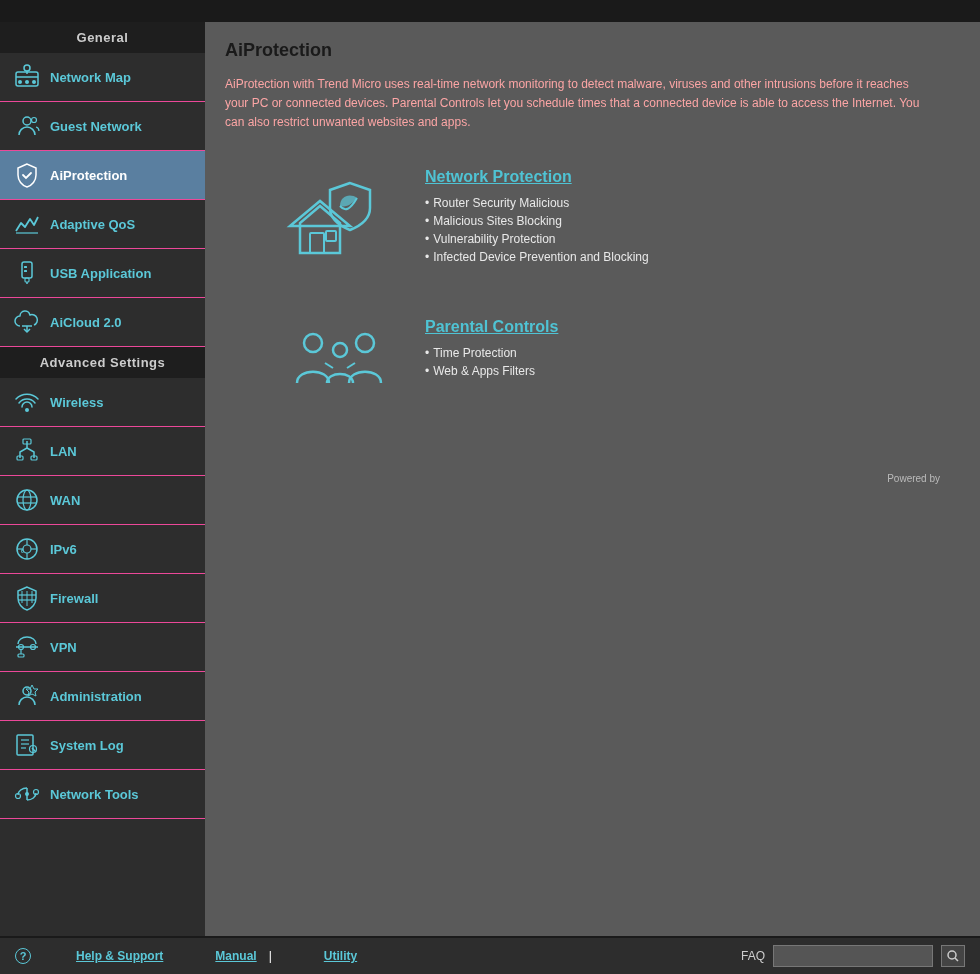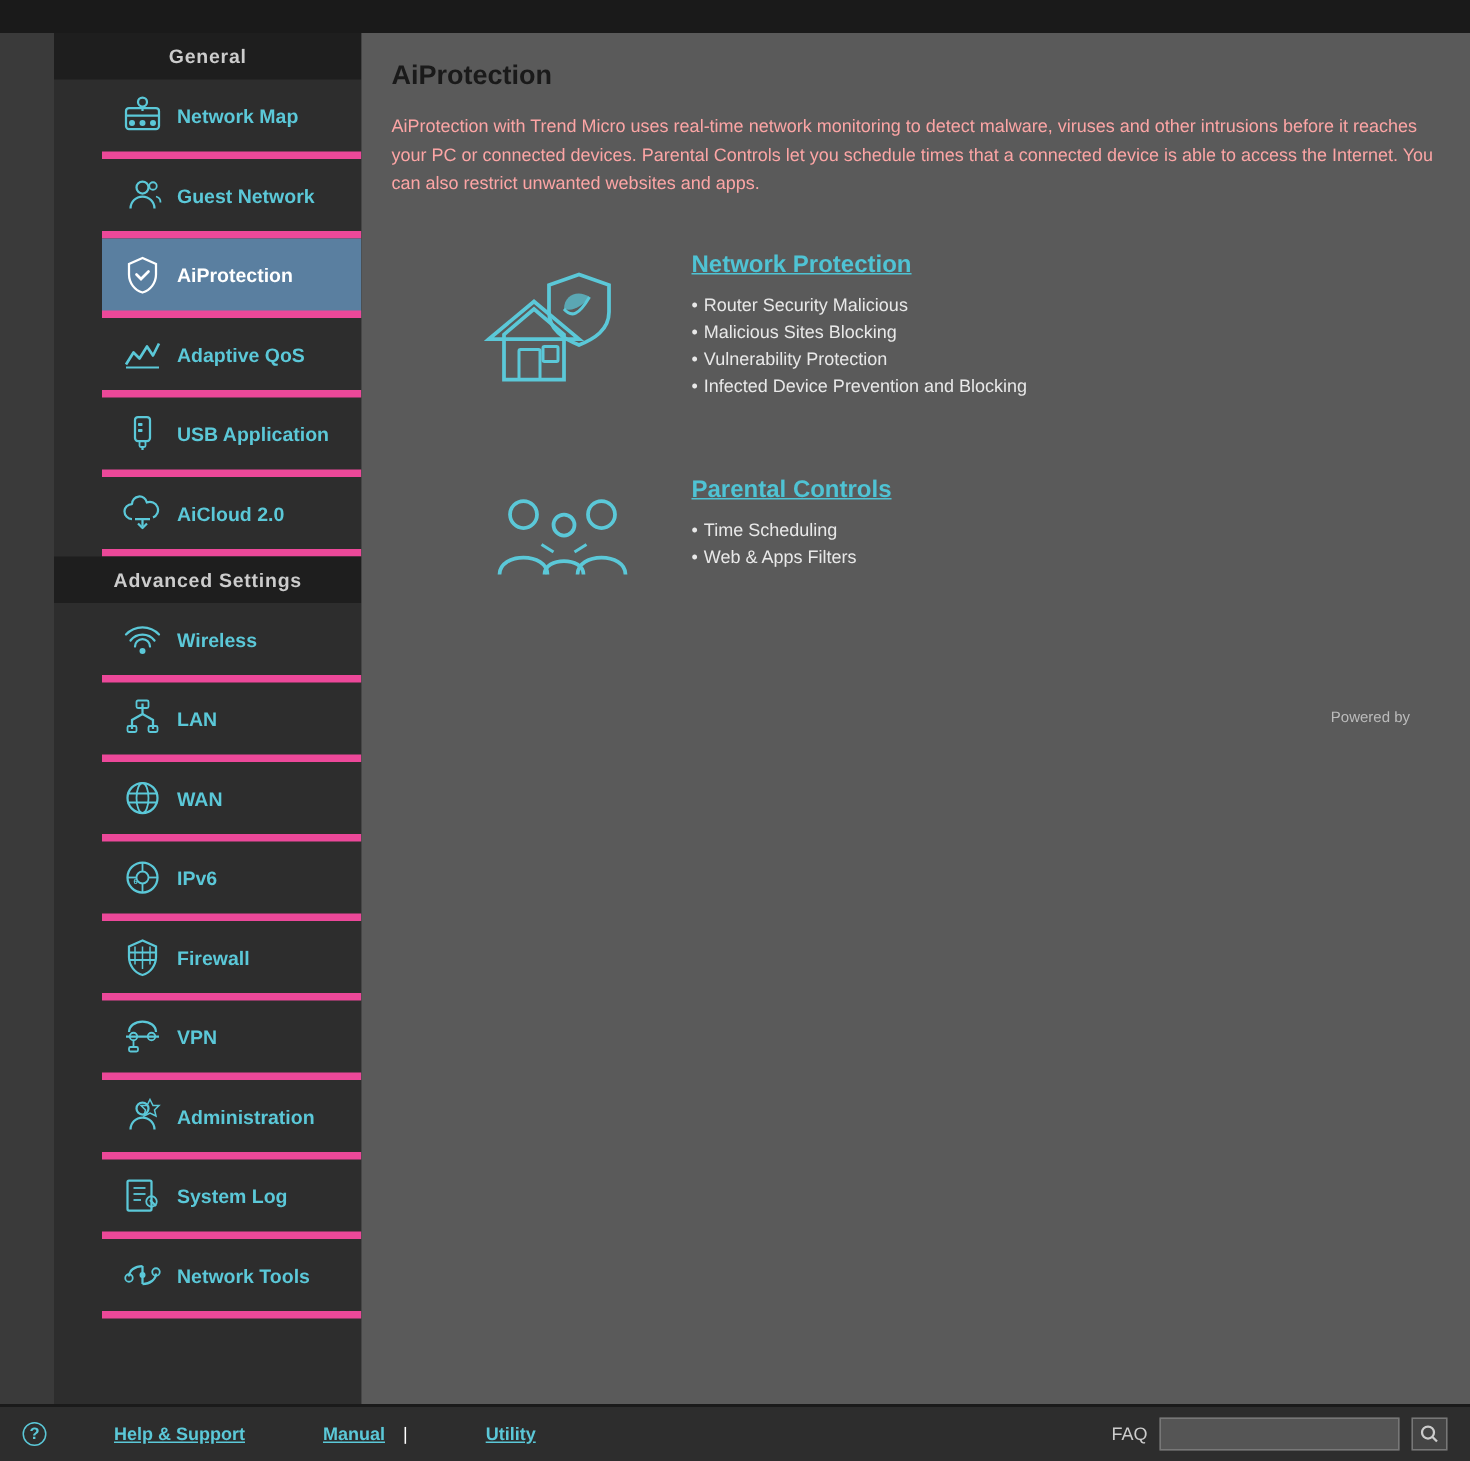--- a/index.html
+++ b/index.html
@@ -17,21 +17,20 @@
     .top-bar {
       width: 100%;
       height: 22px;
       background: #1a1a1a;
     }
 
     .main-container {
       display: flex;
       width: 100%;
       height: calc(974px - 22px - 38px);
-      padding-left: 36px;
     }
 
     
     .sidebar {
       width: 205px;
       min-width: 205px;
       background: #2d2d2d;
       height: 100%;
       overflow-y: auto;
       overflow-x: hidden;
@@ -45,26 +44,25 @@
       padding: 8px 10px;
       text-align: center;
       letter-spacing: 0.5px;
     }
 
     .sidebar-item {
       display: flex;
       align-items: center;
       padding: 10px 12px;
       cursor: pointer;
-      border-bottom: 5px solid #ec4899;
+      border-bottom: 1px solid #ec4899;
       color: #5bc8d8;
       font-size: 14px;
       font-weight: bold;
       transition: background 0.15s;
-      margin-left: 32px;
     }
 
     .sidebar-item.active {
       background: #5a7fa0;
       color: #fff;
     }
 
     .sidebar-item .icon {
       width: 30px;
       min-width: 30px;
@@ -519,21 +517,21 @@
             <circle cx="80" cy="25" r="9" fill="none" stroke="#5bc8d8" stroke-width="2.5"></circle>
             <path d="M64 65 C64 50 96 50 96 65" fill="none" stroke="#5bc8d8" stroke-width="2.5"></path>
 
             <line x1="40" y1="45" x2="48" y2="50" stroke="#5bc8d8" stroke-width="2"></line>
             <line x1="62" y1="50" x2="70" y2="45" stroke="#5bc8d8" stroke-width="2"></line>
           </svg>
         </div>
         <div class="feature-content">
           <div class="feature-title">Parental Controls</div>
           <ul class="feature-list">
-            <li>Time Scheduling</li>
+            <li>Time Protection</li>
             <li>Web &amp; Apps Filters</li>
           </ul>
         </div>
       </div>
 
       <div class="powered-by">
         <div style="font-size:10px; color:#bbb; margin-bottom:4px;">Powered by</div>
       </div>
 
     </div>

